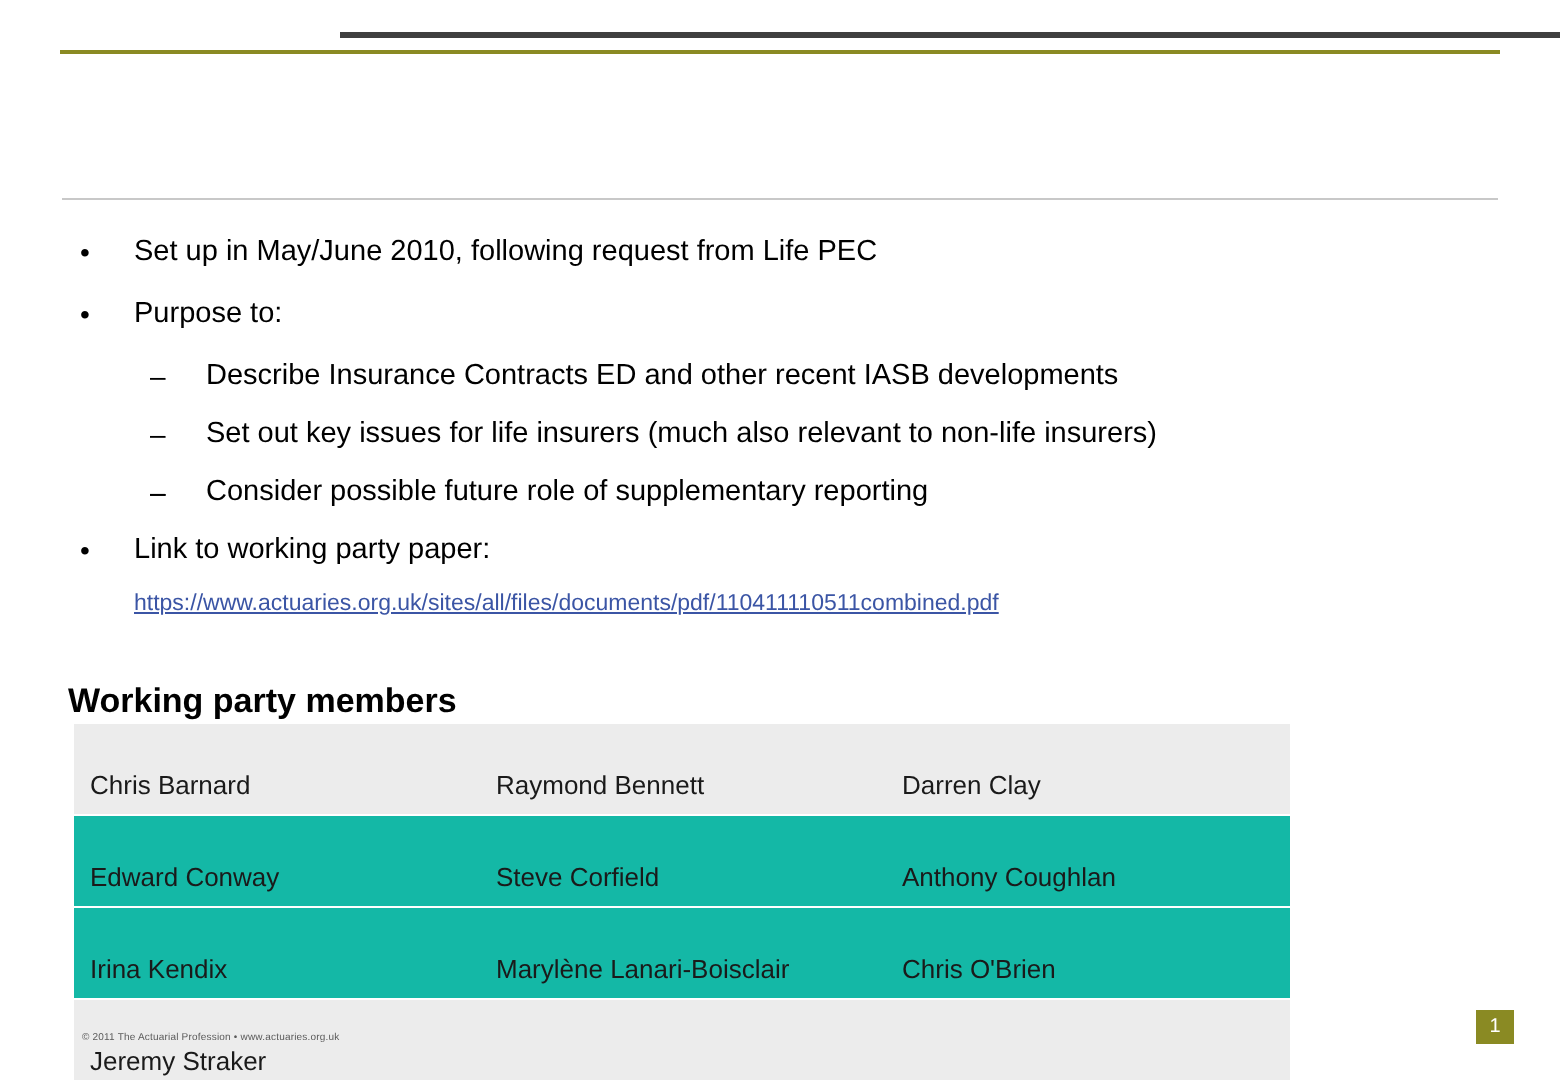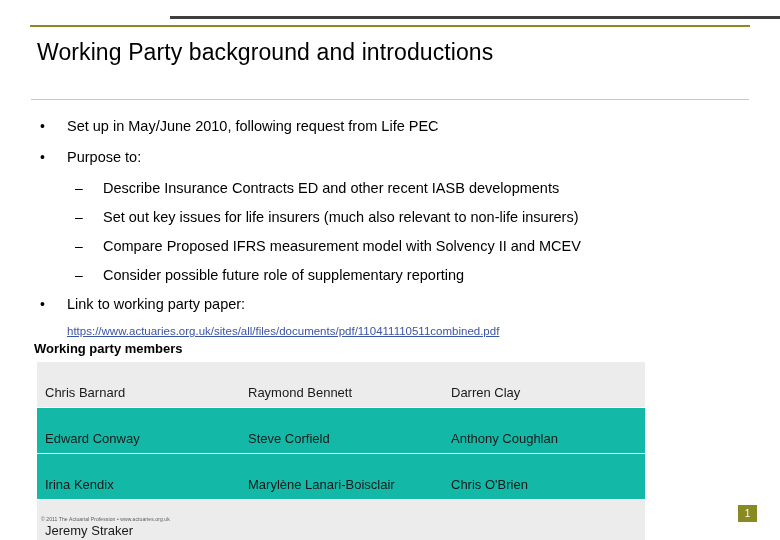--- a/index.html
+++ b/index.html
@@ -101,21 +101,21 @@
   .link {
     font-size: 11.5px;
     color: #3b55a5;
     text-decoration: underline;
   }
 
   .members-heading {
     position: absolute;
     left: 34px;
     top: 341px;
-    font-size: 13px;
+    font-size: 17px;
     font-weight: bold;
     color: #000000;
   }
 
   table.members {
     position: absolute;
     left: 37px;
     top: 362px;
     width: 584px;
     border-collapse: collapse;
@@ -163,21 +163,20 @@
   }
 </style>
 </head>
 <body>
 
 <div class="slide">
 
   <div class="top-rule-dark"></div>
   <div class="top-rule-olive"></div>
 
-  <div class="title">Working Party background and introductions</div>
   <div class="title-rule"></div>
 
   <div class="body">
 
     <div class="l1">
       <span class="bullet">•</span>
       <span>Set up in May/June 2010, following request from Life PEC</span>
     </div>
 
     <div class="l1">
@@ -190,21 +189,20 @@
       <span>Describe Insurance Contracts ED and other recent IASB developments</span>
     </div>
 
     <div class="l2">
       <span class="dash">–</span>
       <span>Set out key issues for life insurers (much also relevant to non-life insurers)</span>
     </div>
 
     <div class="l2">
       <span class="dash">–</span>
-      <span>Compare Proposed IFRS measurement model with Solvency II and MCEV</span>
     </div>
 
     <div class="l2">
       <span class="dash">–</span>
       <span>Consider possible future role of supplementary reporting</span>
     </div>
 
     <div class="l1">
       <span class="bullet">•</span>
       <span>Link to working party paper:</span>

